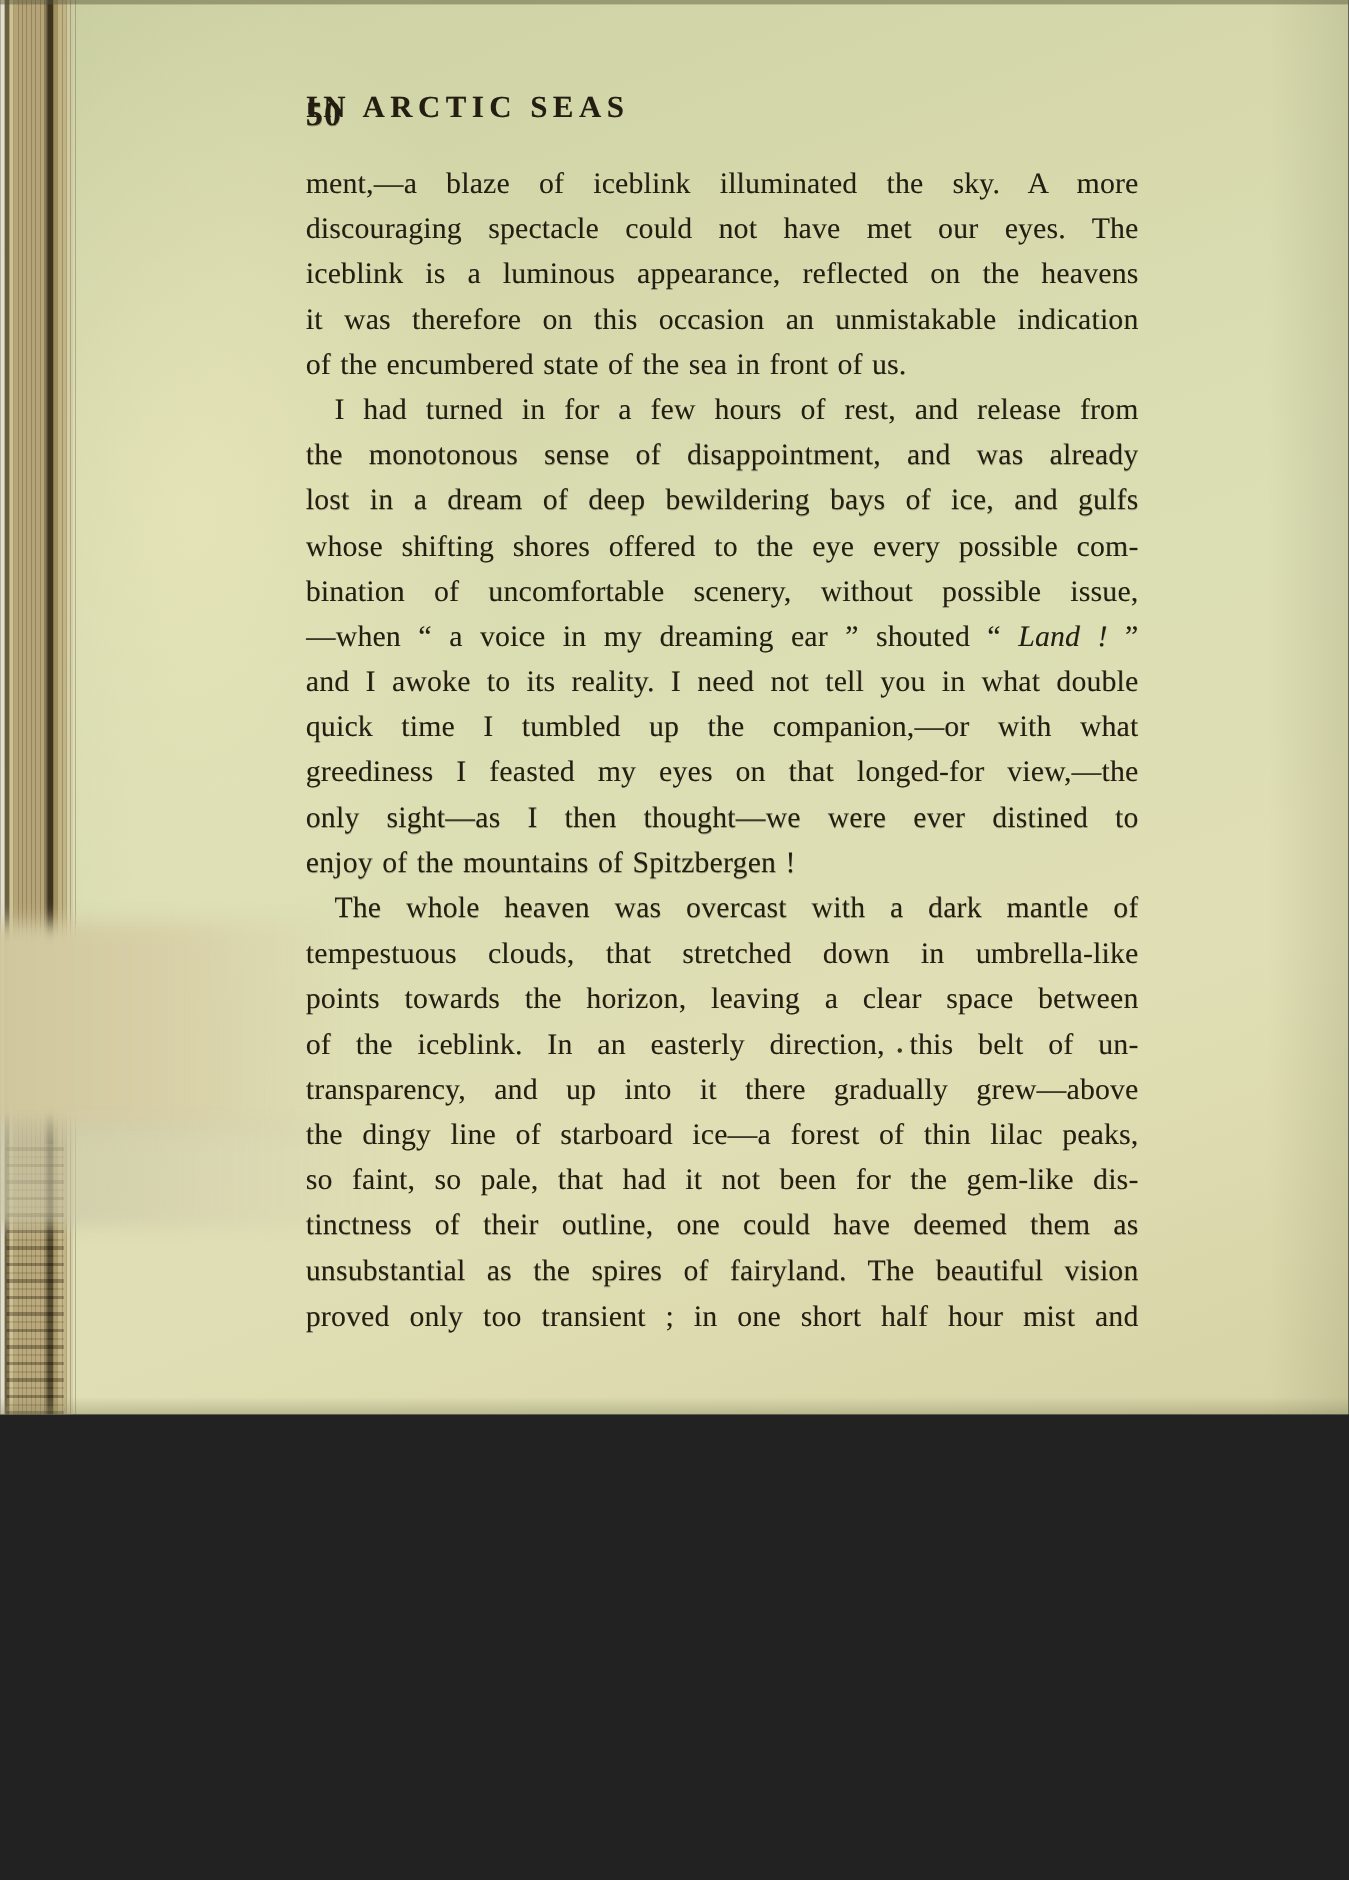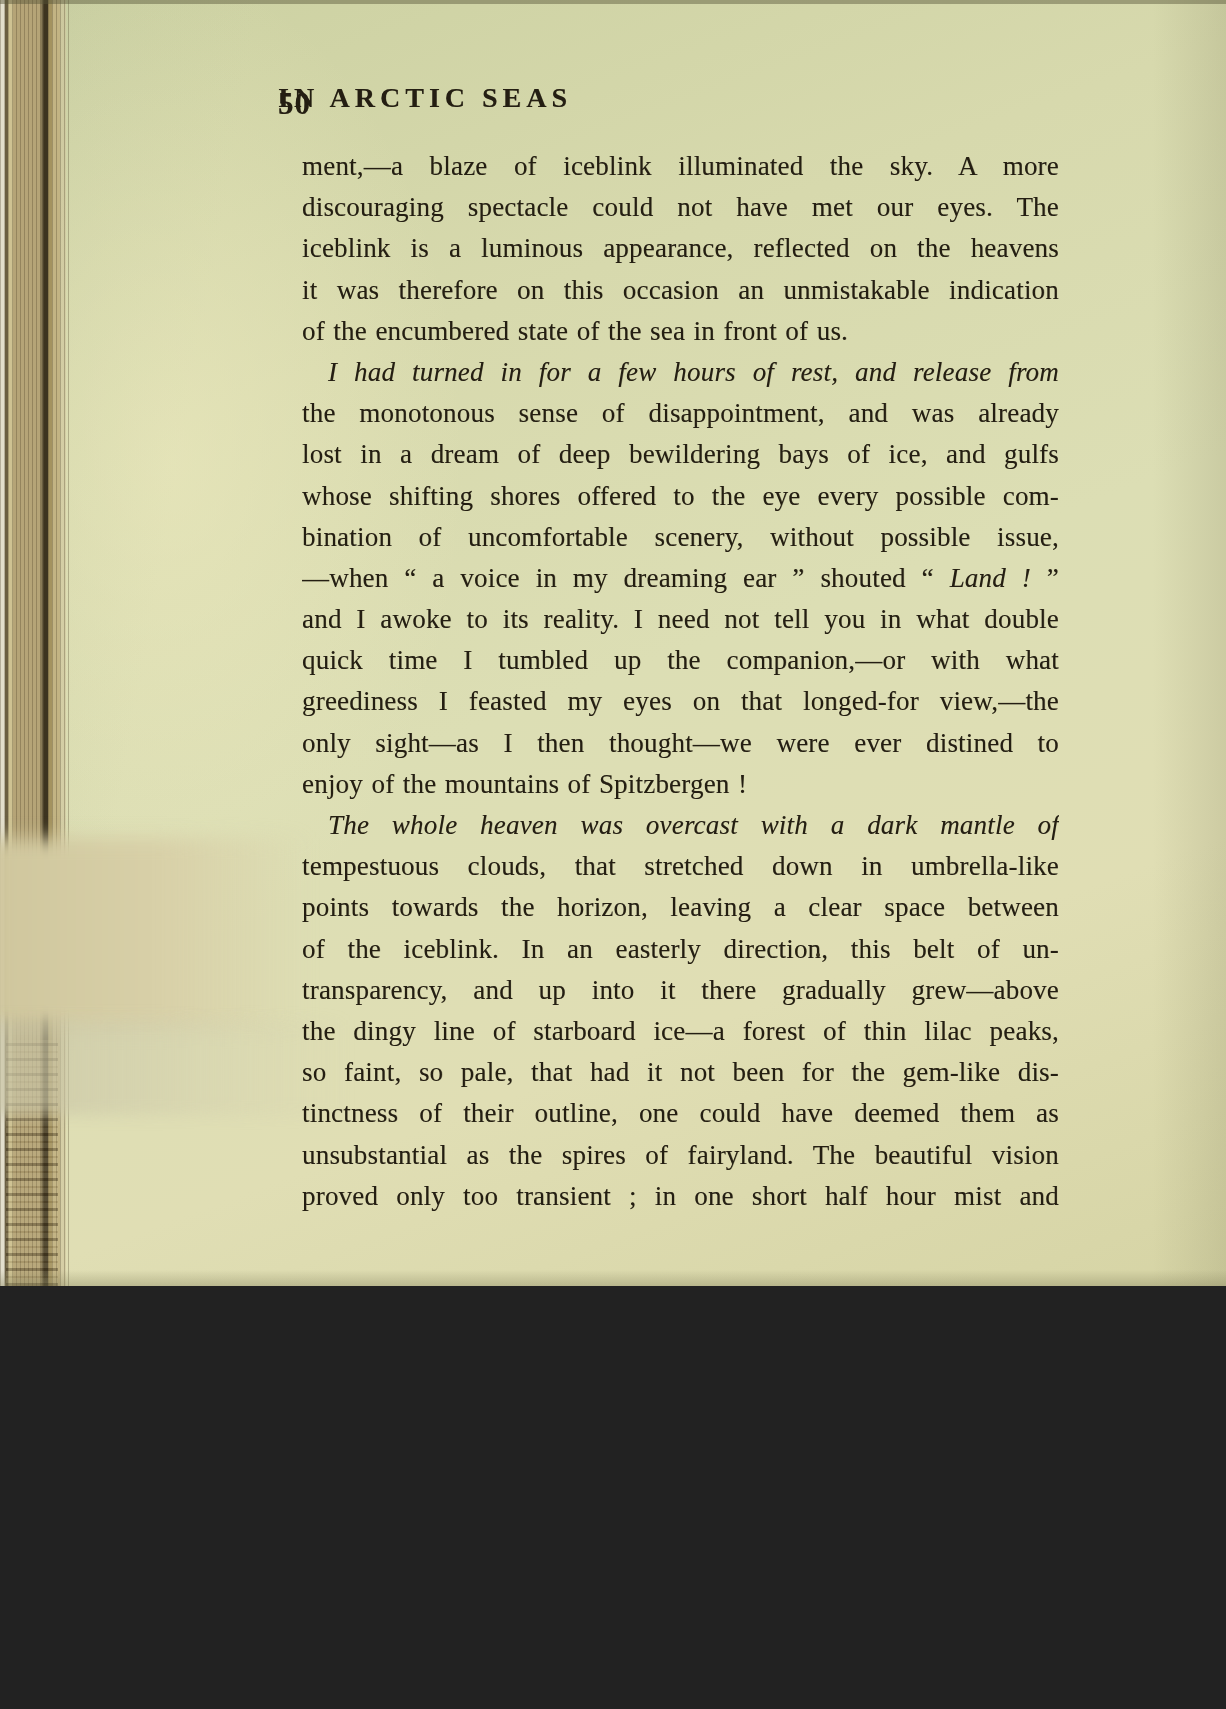--- a/index.html
+++ b/index.html
@@ -62,29 +62,28 @@
   }
   .running-header{
     position:absolute;left:278px;top:82px;width:757px;
     text-align:left;font-size:28px;font-weight:bold;letter-spacing:5px;
     text-shadow:0.3px 0.3px 0 rgba(30,25,12,0.4);
   }
   .body-text{
     position:absolute;left:278px;top:146px;width:757px;
     font-size:27px;letter-spacing:0.2px;word-spacing:1.5px;
     text-shadow:0.3px 0.3px 0 rgba(30,25,12,0.35);
-    margin-left:24px;
   }
   .line{
     height:41.2px;line-height:41.2px;
     text-align:justify;text-align-last:justify;
     overflow:hidden;white-space:normal;
   }
   .line.last{text-align-last:left;}
-  .line.indent{padding-left:26px;font-style:italic;}
+  .line.indent{padding-left:26px;}
   .it{font-style:italic;}
   .speck{position:absolute;border-radius:50%;background:#3a3420;}
   .speck-1{left:816px;top:953px;width:4px;height:4px;}
   .speck-2{left:1051px;top:1672px;width:3px;height:3px;opacity:.7;}
 </style>
 </head>
 <body>
 
 <div class="page">
 

